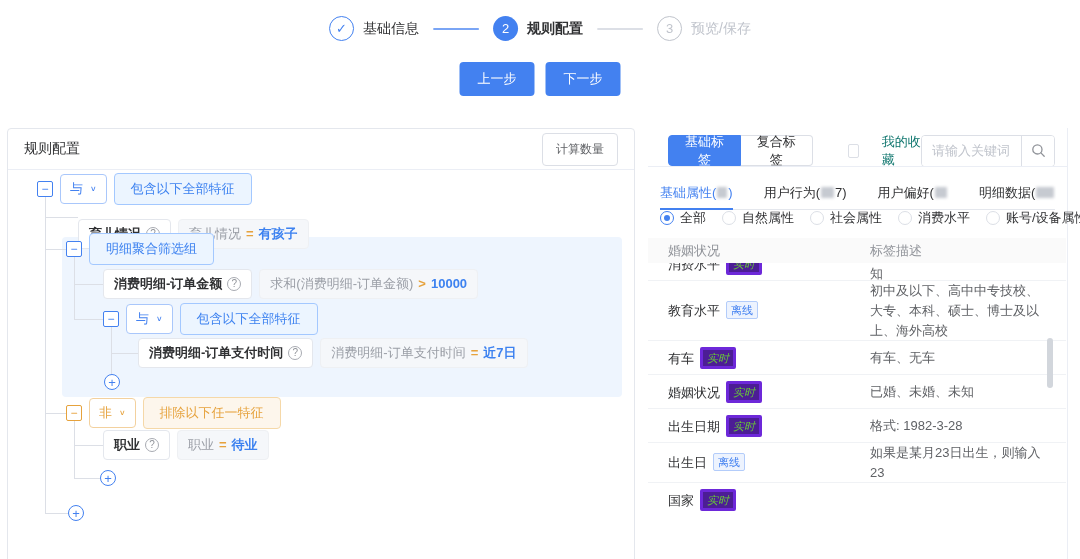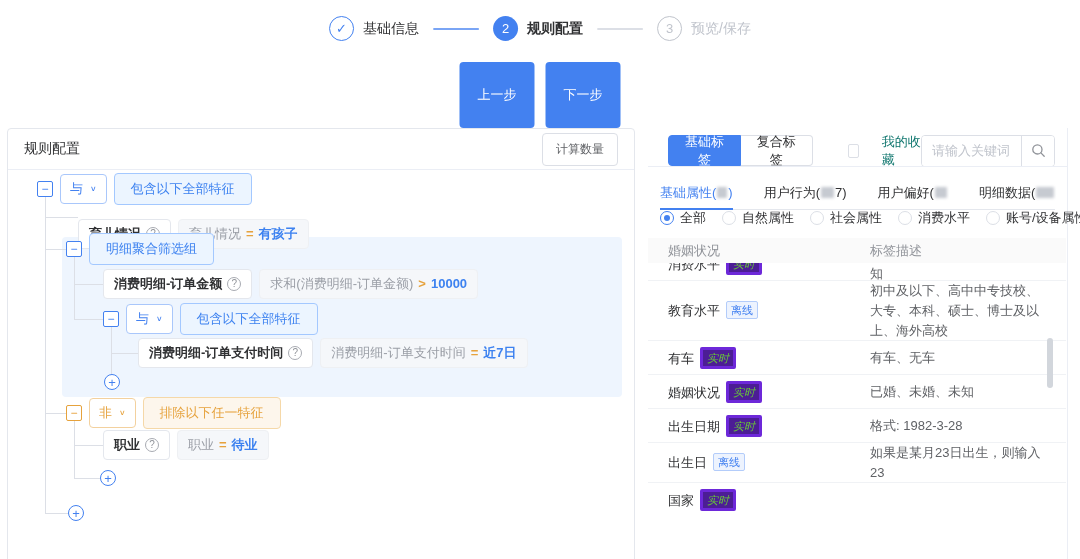--- a/index.html
+++ b/index.html
@@ -19,21 +19,21 @@
   .step-label { font-size:14px; color:#303133; }
   .step-active .step-label { font-weight:bold; }
   .step-pending .step-label { color:#c0c4cc; }
   .step-line { width:46px; height:2px; margin:0 14px; border-radius:1px; }
   .step-line.done { background:#7aa5f5; }
   .step-line.todo { background:#dcdfe6; }
 
   
   .nav-btns { position:absolute; top:62px; left:50%; transform:translateX(-50%); display:flex; gap:11px; }
   .btn-primary { background:#4381f0; color:#fff; border:none; border-radius:4px;
-    padding:24px 18px; font-size:13px; cursor:pointer; font-family:inherit; }
+    padding:8px 18px; font-size:13px; cursor:pointer; font-family:inherit; }
 
   
   .rule-panel { position:absolute; left:7px; top:128px; width:628px; height:438px;
     border:1px solid #e4e7ed; border-radius:4px; background:#fff; overflow:hidden; }
   .rule-panel-header { height:41px; display:flex; align-items:center; justify-content:space-between;
     padding:0 16px; border-bottom:1px solid #ebeef5; }
   .rule-panel-title { font-size:14px; color:#303133; }
   .btn-plain { background:#fff; border:1px solid #dcdfe6; border-radius:4px; color:#606266;
     padding:7px 13px; font-size:12px; cursor:pointer; font-family:inherit; }
 

